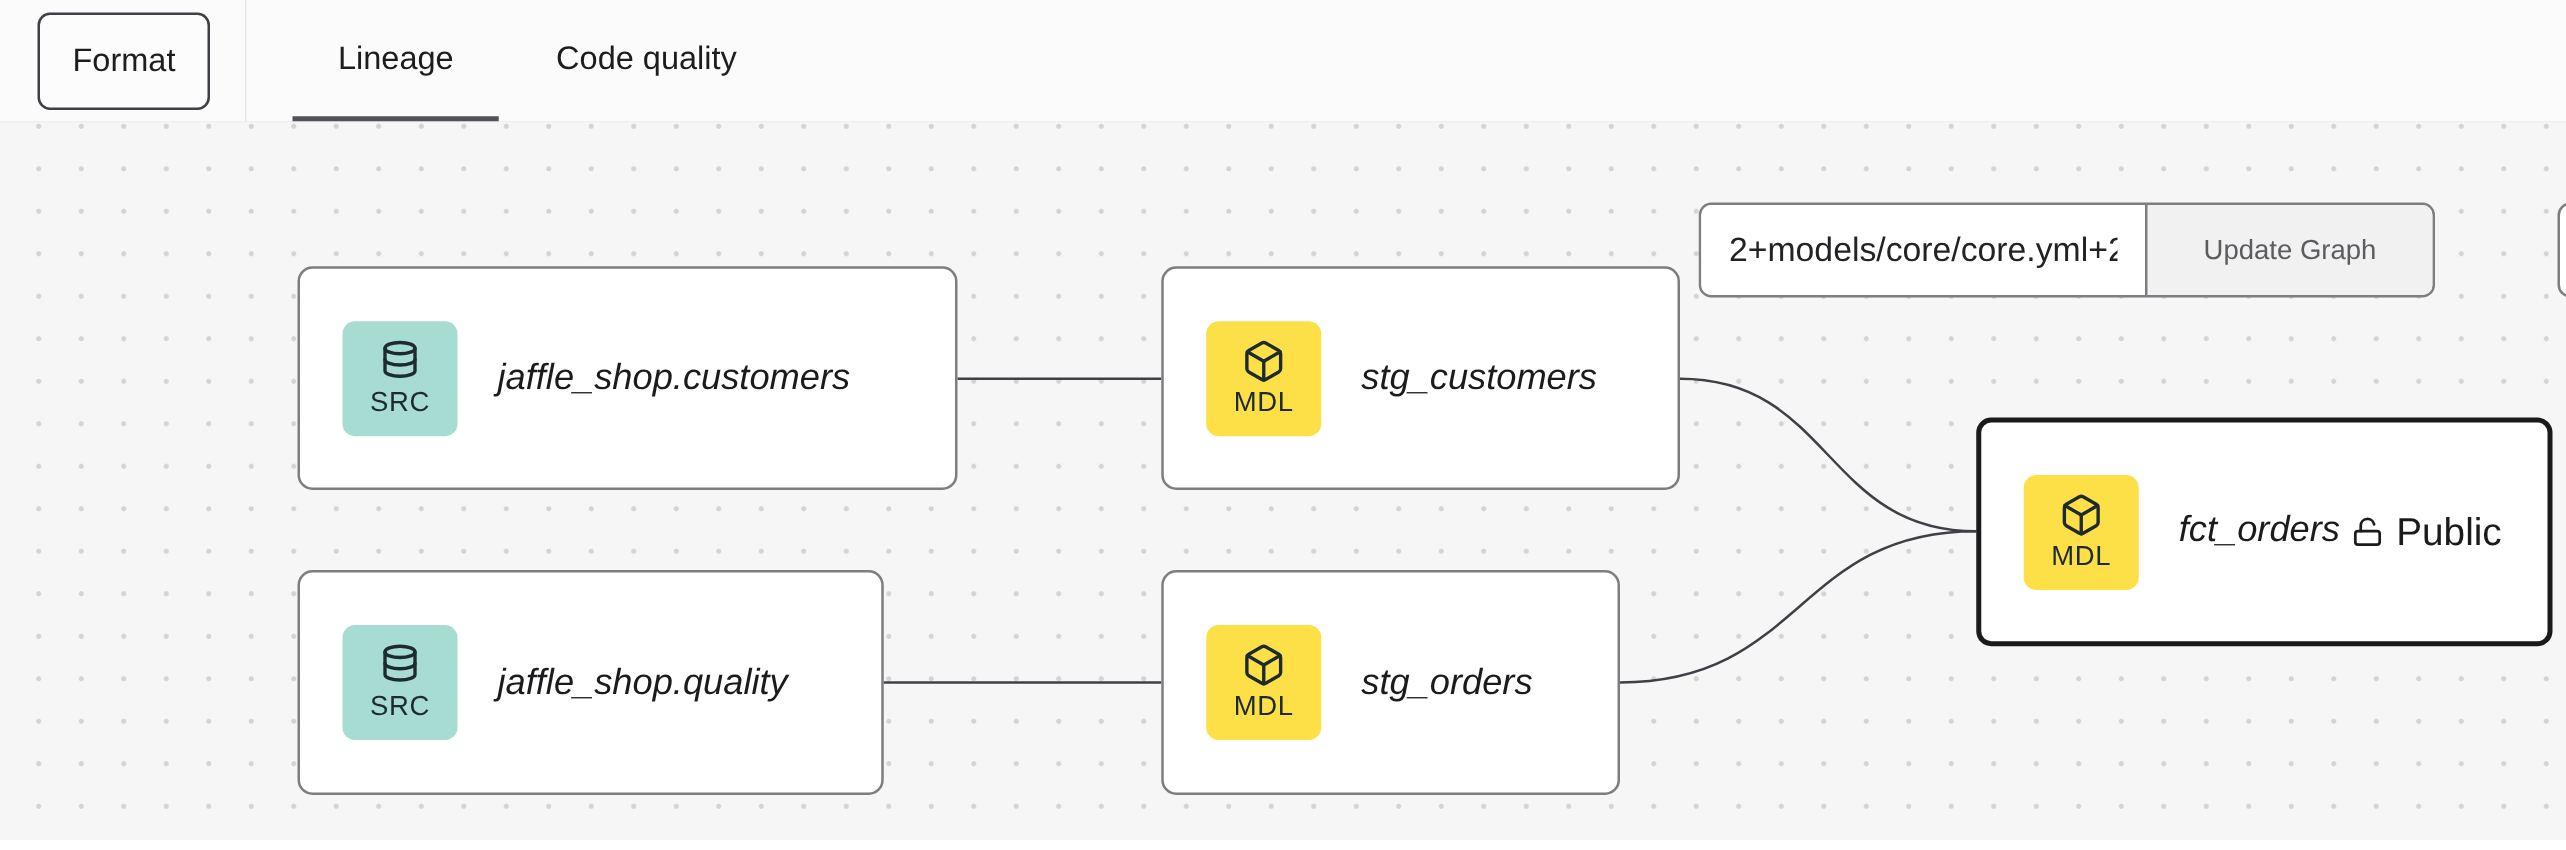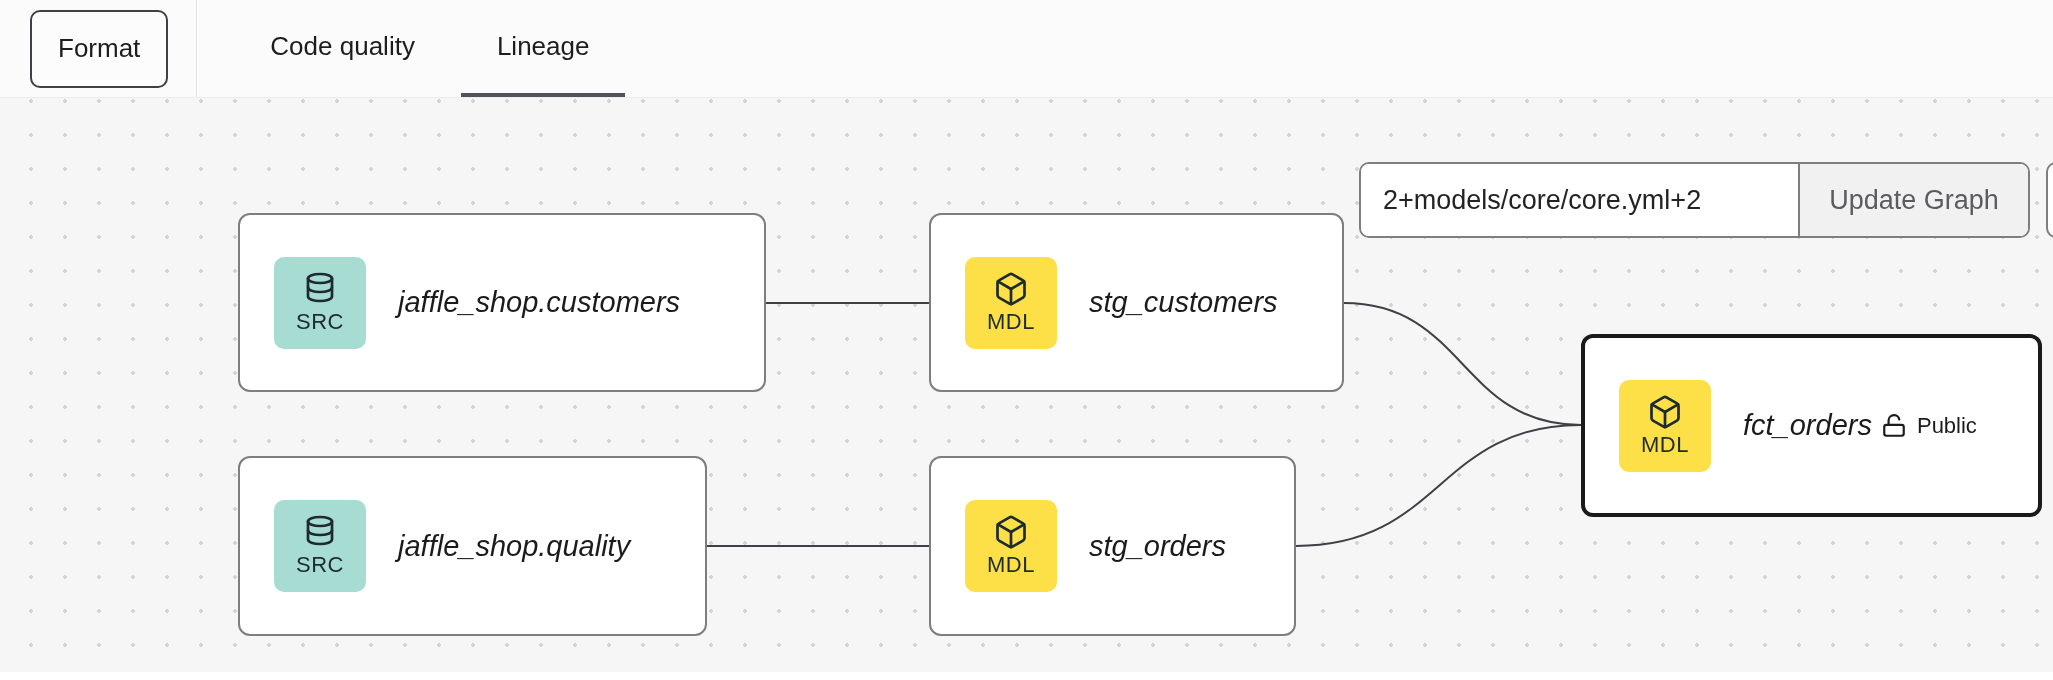--- a/index.html
+++ b/index.html
@@ -41,51 +41,51 @@
     flex: none; width: 92px; height: 92px; border-radius: 10px;
     display: flex; flex-direction: column; align-items: center; justify-content: center;
     color: #1d2b2e;
   }
   .badge svg { width: 36px; height: 36px; }
   .badge-text { font-size: 22px; margin-top: 2px; letter-spacing: 0.5px; }
   .badge.src { background: #a7dcd2; }
   .badge.mdl { background: #fde047; }
   .node-label { font-size: 29px; color: #1b1b1d; white-space: nowrap; font-style: italic; }
   .node-text { display: flex; flex-direction: row; gap: 9px; }
-  .node-access { display: flex; align-items: center; gap: 10px; font-size: 22px; color: #1b1b1d; }
+  .node-access { display: flex; align-items: center; gap: 10px; font-size: 31px; color: #1b1b1d; }
   .node-access svg { width: 26px; height: 26px; }
 
   
   .selector-bar {
     position: absolute; left: 1359px; top: 64px; display: flex; height: 76px;
     border: 2px solid #7d7d82; border-radius: 10px; overflow: hidden; background: #fff;
   }
   .selector-input {
-    width: 437px; border: none; outline: none; font-size: 27px; color: #232326;
+    width: 355px; border: none; outline: none; font-size: 27px; color: #232326;
     padding: 0 22px; font-family: inherit; background: #fff;
   }
   .update-graph-btn {
     width: 230px; border: none; border-left: 2px solid #7d7d82; background: #f1f1f2;
-    color: #5b5b60; font-size: 27px; font-family: inherit; cursor: pointer;
+    color: #5b5b60; font-size: 22px; font-family: inherit; cursor: pointer;
   }
   .offscreen-control {
     position: absolute; left: 2046px; top: 64px; width: 60px; height: 76px;
     background: #fff; border: 2px solid #7d7d82; border-radius: 10px;
   }
   .bottom-strip { position: absolute; left: 0; bottom: 0; width: 100%; height: 8px; background: #ffffff; }
 </style>
 </head>
 <body>
 
 <div class="topbar">
   <button class="format-btn">Format</button>
   <div class="topbar-divider"></div>
   <div class="tabs">
+    <div class="tab active">Lineage</div>
     <div class="tab">Code quality</div>
-    <div class="tab active">Lineage</div>
   </div>
 </div>
 
 <div class="canvas">
 
   <svg class="edges" width="2053" height="582" viewBox="0 0 2053 582">
     <path d="M766 205 L929 205"></path>
     <path d="M707 448 L929 448"></path>
     <path d="M1344 205 C1465 205 1460 327 1581 327"></path>
     <path d="M1296 448 C1442 448 1437 327 1581 327"></path>

